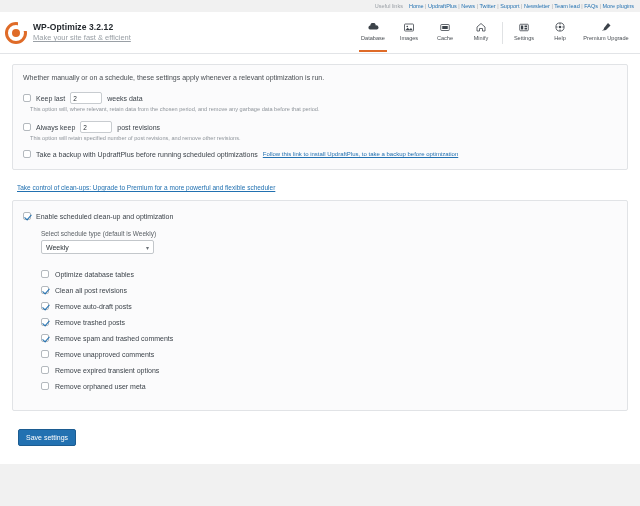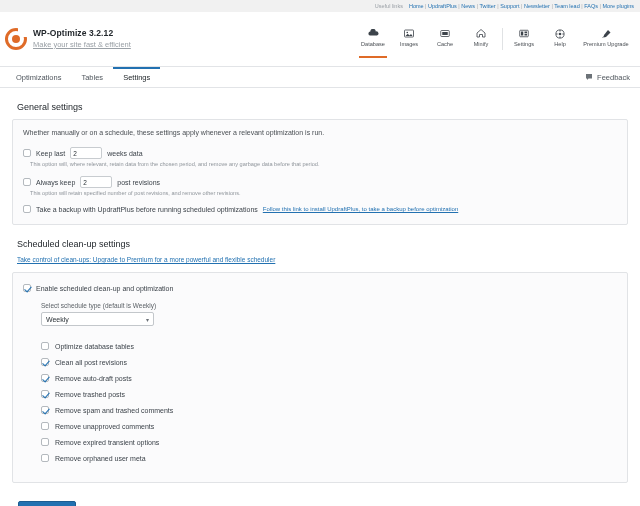--- a/index.html
+++ b/index.html
@@ -27,21 +27,21 @@
     gap: 6px;
   }
   .useful-label { color: #9aa0a6; }
   .useful-links { color: #2271b1; }
   .useful-links a { color: #2271b1; text-decoration: none; }
   .useful-links .sep { color: #a7aaad; }
 
   
   .header {
     background: #ffffff;
-    height: 55px;
+    height: 42px;
     display: flex;
     align-items: center;
     border-bottom: 1px solid #e2e4e7;
     padding: 0 6px 0 5px;
     position: relative;
   }
   .brand { display: flex; align-items: center; gap: 6px; }
   .logo {
     width: 22px; height: 22px;
     flex: 0 0 22px;
@@ -363,43 +363,23 @@
           <svg width="11" height="10" viewBox="0 0 22 20">
               <path d="M14 2l5 5-9 9-5 1 1-5z" fill="#3c434a"></path>
               <path d="M3 17c1.5 0 2-1 2-2" stroke="#3c434a" stroke-width="1.4" fill="none"></path>
             </svg>
         </span>
         <span>Premium Upgrade</span>
       </div>
     </div>
   </div>
 
-  <div class="tabbar">
-    <div class="tab">
-      <span>Optimizations</span>
-    </div>
-    <div class="tab">
-      <span>Tables</span>
-    </div>
-    <div class="tab active">
-      <span>Settings</span>
-    </div>
-    <div class="feedback">
-      <span class="ico">
-        <svg width="8" height="8" viewBox="0 0 16 16">
-            <path d="M2 2h12v9H7l-3 3v-3H2z" fill="#6c7278"></path>
-          </svg>
-      </span>
-      <span>Feedback</span>
-    </div>
-  </div>
 
   <div class="content">
 
-    <div class="section-title">General settings</div>
 
     <div class="panel">
       <div class="intro">Whether manually or on a schedule, these settings apply whenever a relevant optimization is run.</div>
 
       <div class="opt-row">
         <span class="cbx"></span>
         <span>Keep last</span>
         <input class="num-input" type="text" value="2" style="">
         <span>weeks data</span>
       </div>
@@ -413,21 +393,20 @@
       </div>
       <div class="opt-desc">This option will retain specified number of post revisions, and remove other revisions.</div>
 
       <div class="backup-row">
         <span class="cbx"></span>
         <span>Take a backup with UpdraftPlus before running scheduled optimizations</span>
         <a class="inline-link" href="#">Follow this link to install UpdraftPlus, to take a backup before optimization</a>
       </div>
     </div>
 
-    <div class="section-title">Scheduled clean-up settings</div>
     <a class="sched-link" href="#">Take control of clean-ups: Upgrade to Premium for a more powerful and flexible scheduler</a>
 
     <div class="sched-panel">
       <div class="sched-enable">
         <span class="cbx checked"></span>
         <span>Enable scheduled clean-up and optimization</span>
       </div>
 
       <div class="sched-select-wrap">
         <div class="sched-select-label">Select schedule type (default is Weekly)</div>

